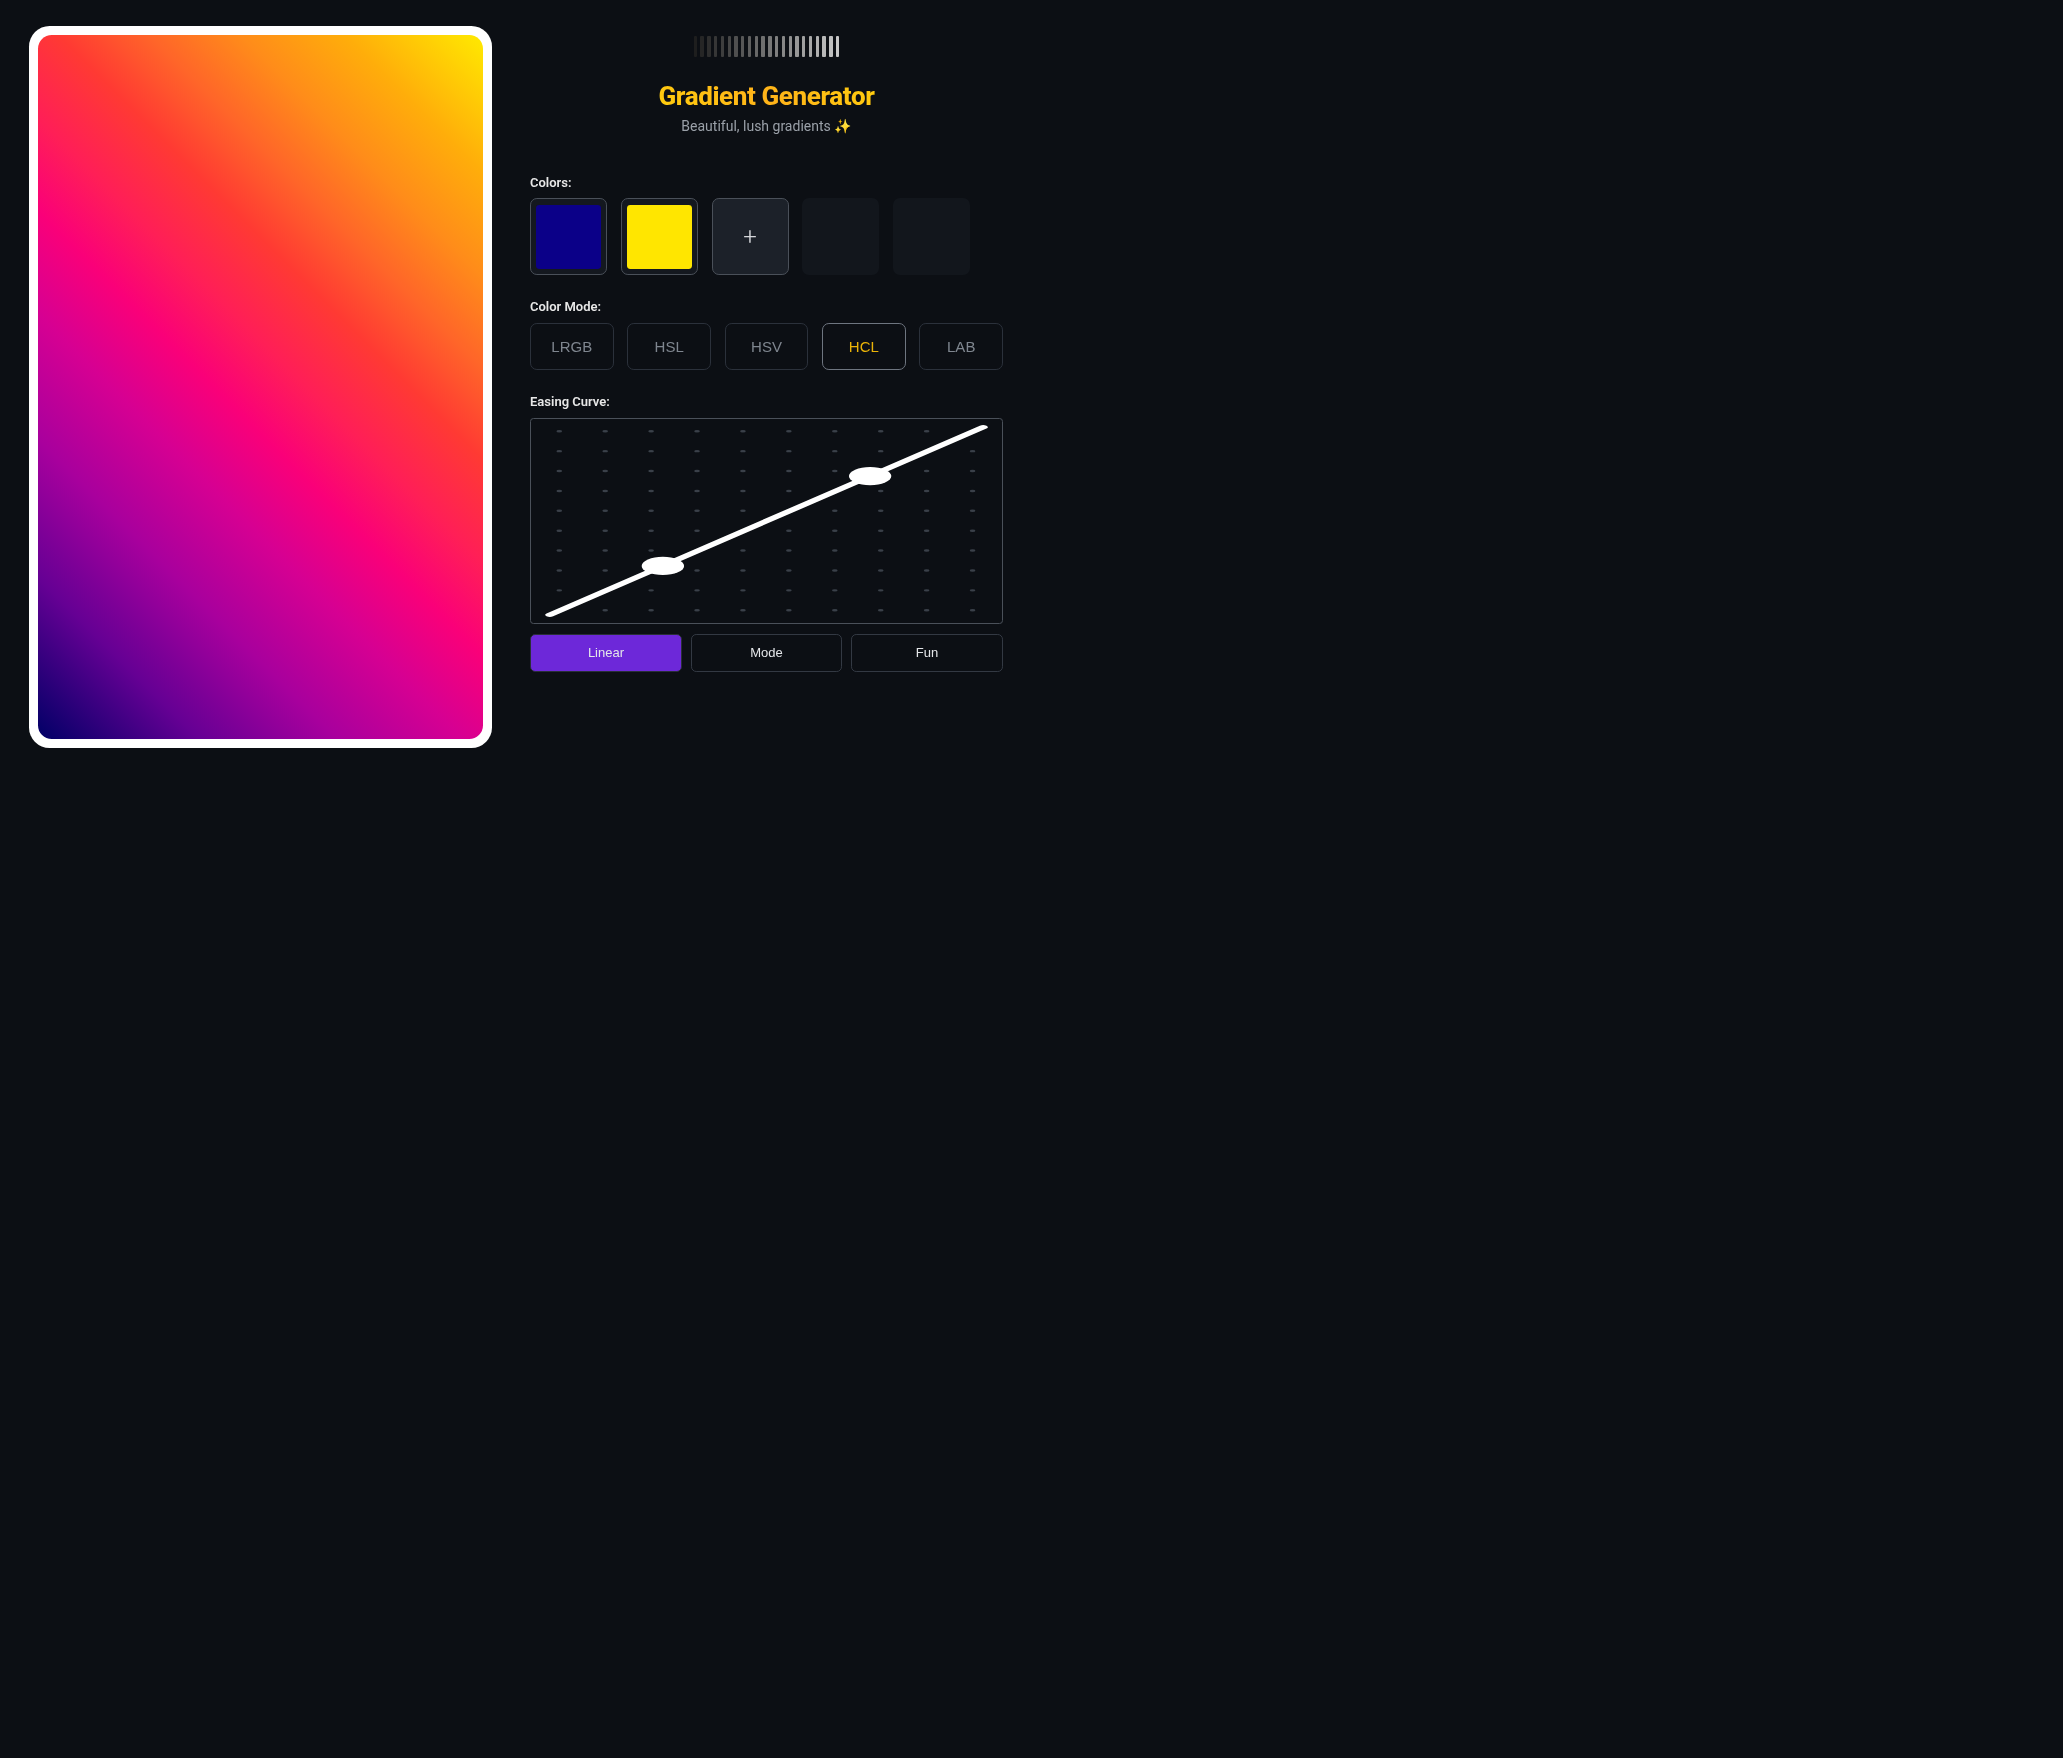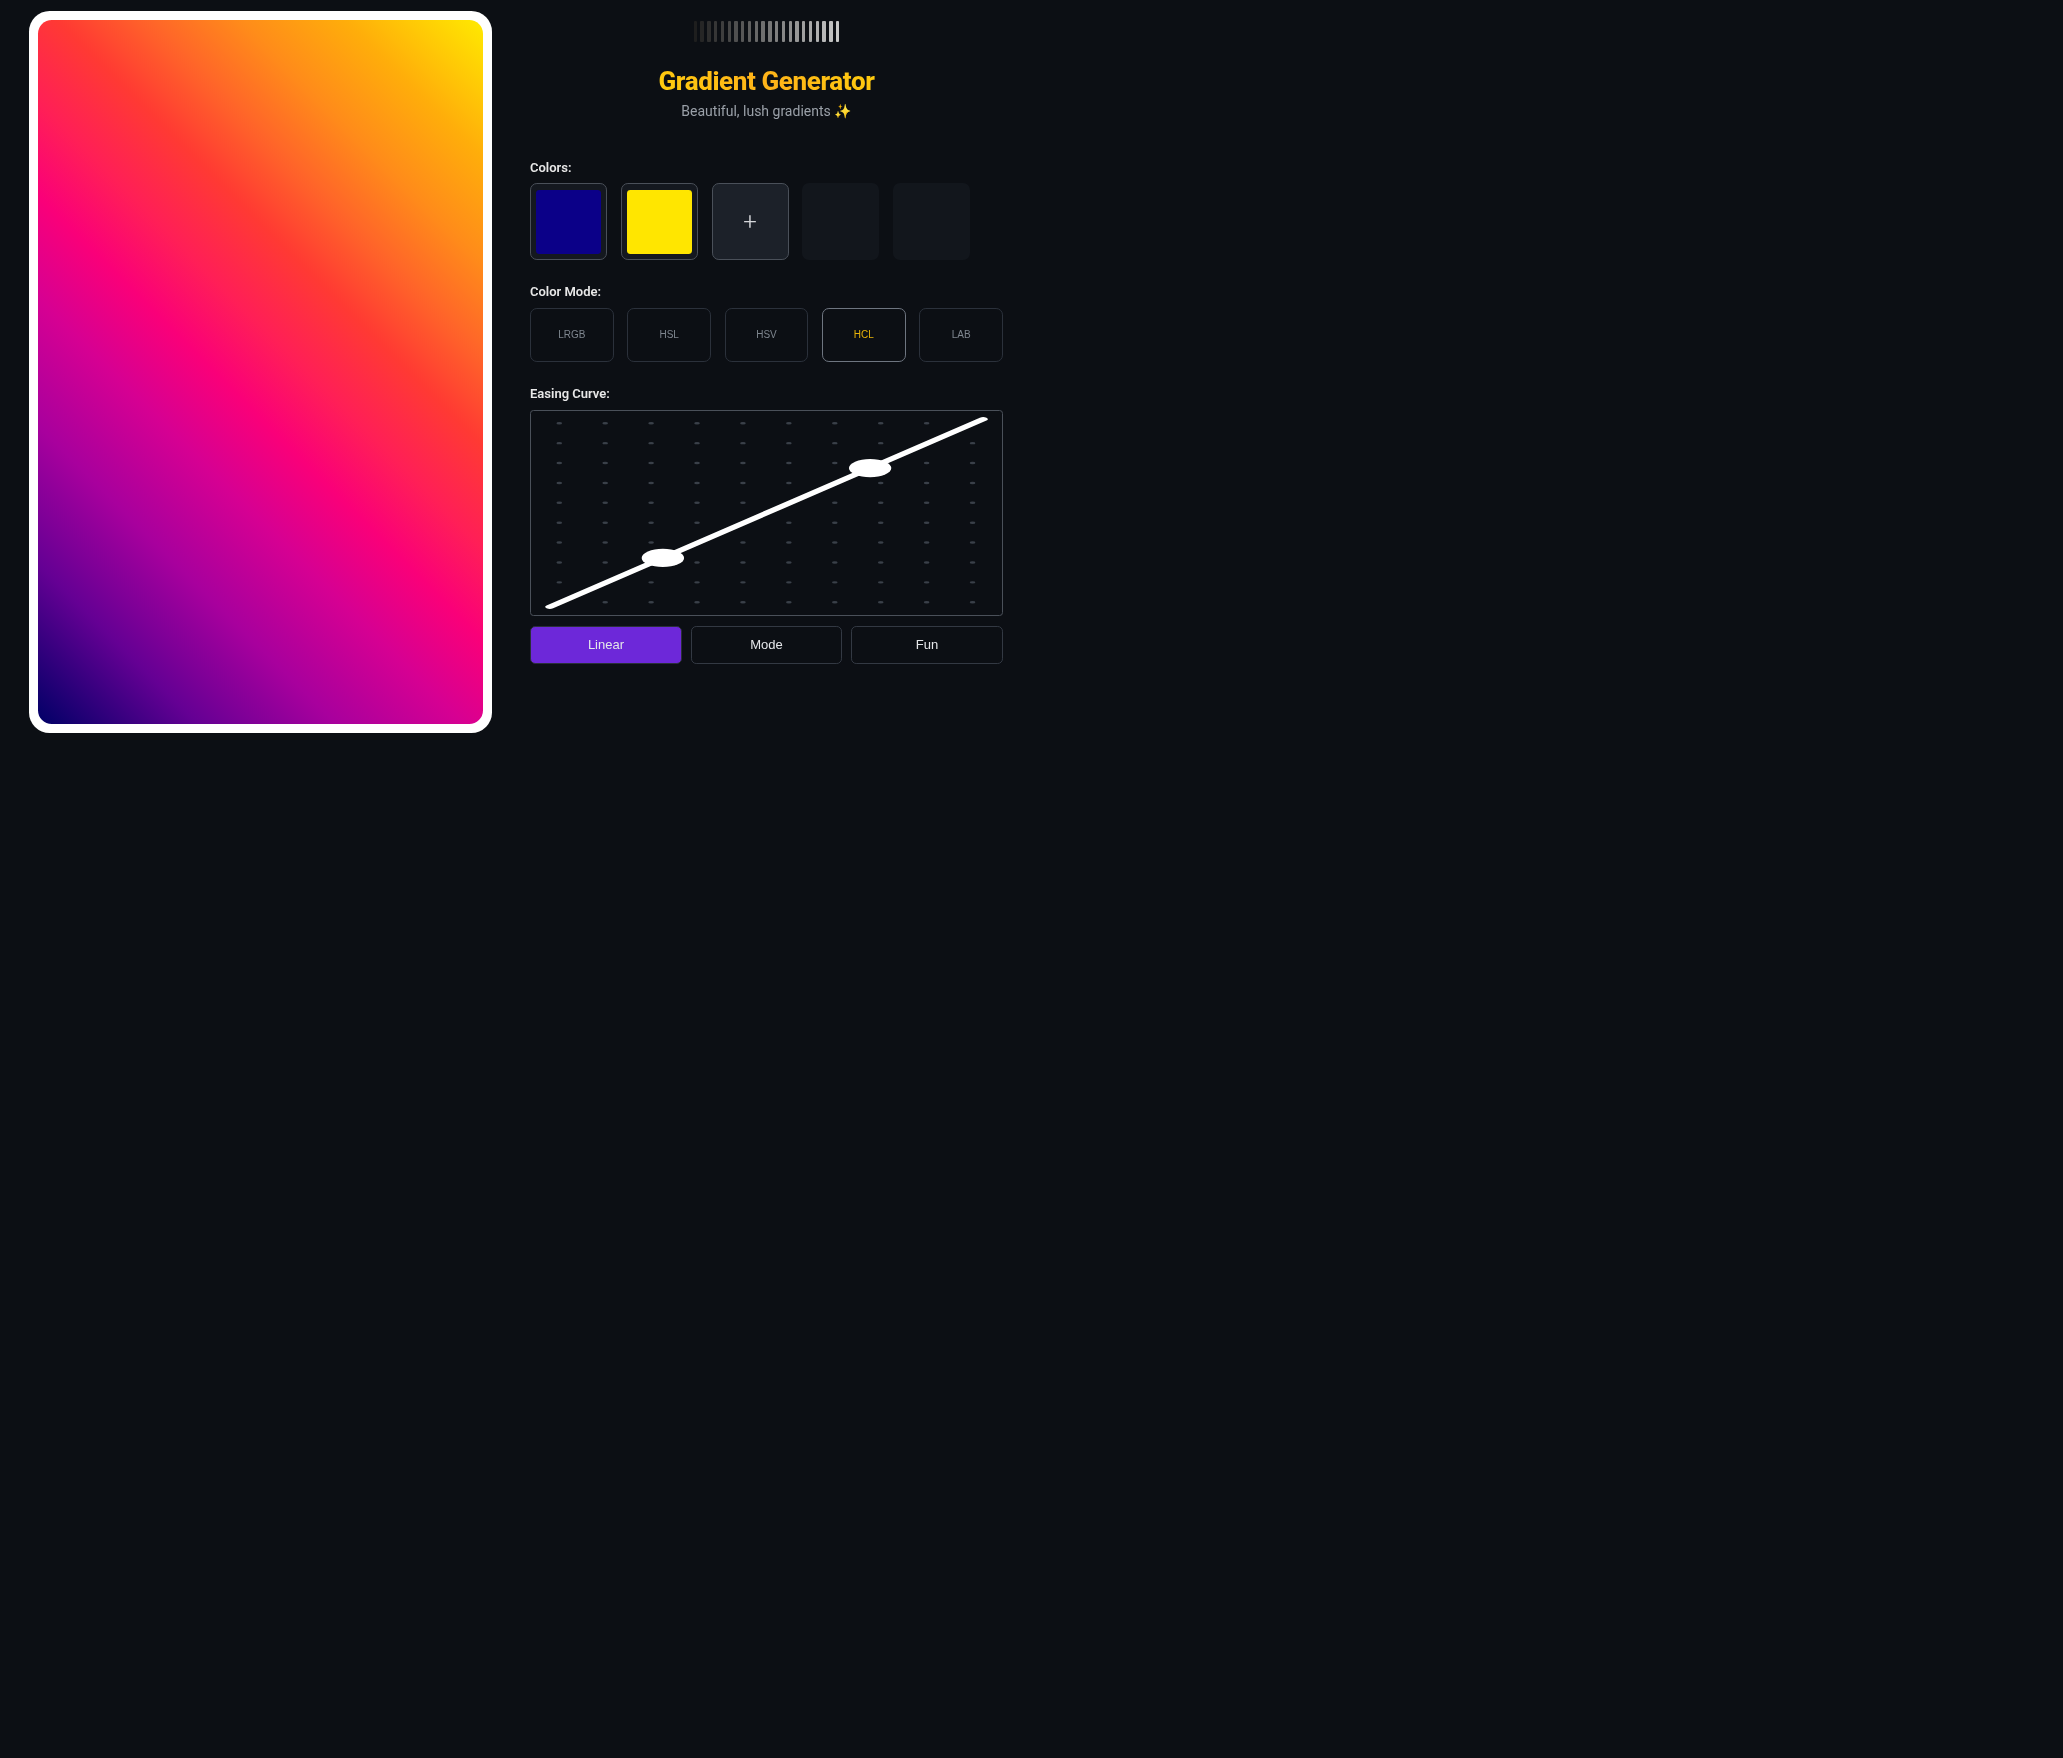--- a/index.html
+++ b/index.html
@@ -7,21 +7,21 @@
     background: #0c0f14;
     width: 100%;
     height: 100%;
     font-family: -apple-system, BlinkMacSystemFont, "Segoe UI", Roboto, "Helvetica Neue", Arial, sans-serif;
     color: #fff;
     -webkit-font-smoothing: antialiased;
   }
   .app {
     display: flex;
     gap: 38px;
-    padding: 11px 29px;
+    padding: 26px 29px;
     width: 1032px;
   }
   
   .preview-frame {
     flex: 0 0 463px;
     height: 722px;
     border-radius: 20.6px;
     background: #fff;
     padding: 8.6px;
   }
@@ -133,26 +133,26 @@
     font-weight: 300;
     line-height: 1;
   }
   
   .mode-row {
     display: flex;
     gap: 13.8px;
   }
   .mode-btn {
     flex: 1 1 0;
-    height: 54px;
+    height: 47px;
     border-radius: 6.9px;
     border: 1.7px solid #2b313b;
     background: transparent;
     color: #7f868f;
-    font-size: 10px;
+    font-size: 15px;
     font-weight: 500;
     cursor: pointer;
   }
   .mode-btn.active {
     border-color: #6e7580;
     color: #eab308;
   }
   
   .slider-wrap {
     position: relative;

